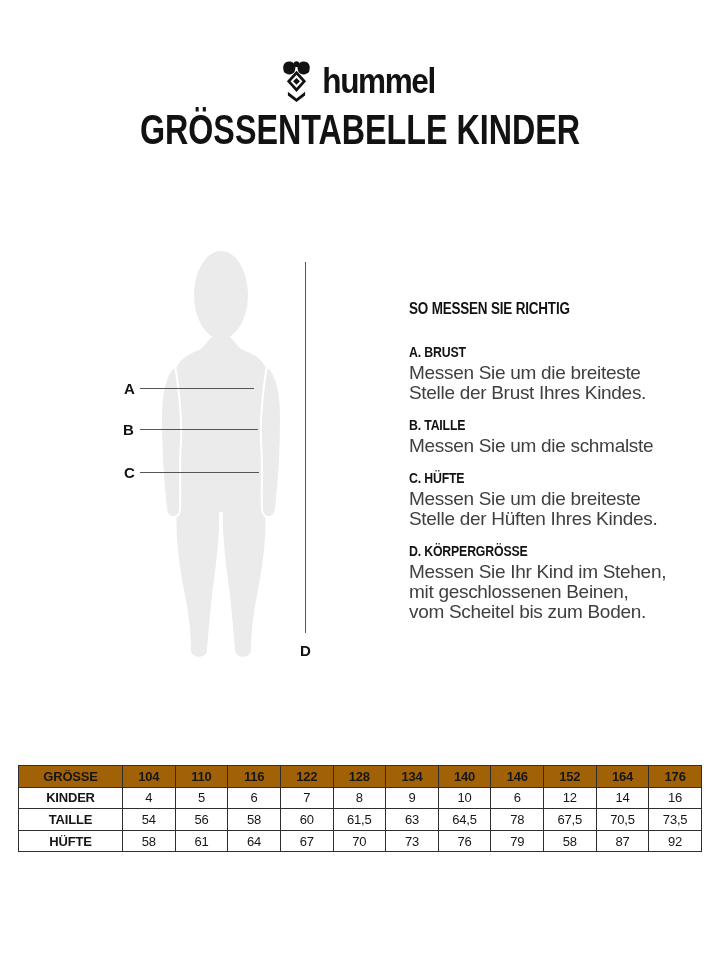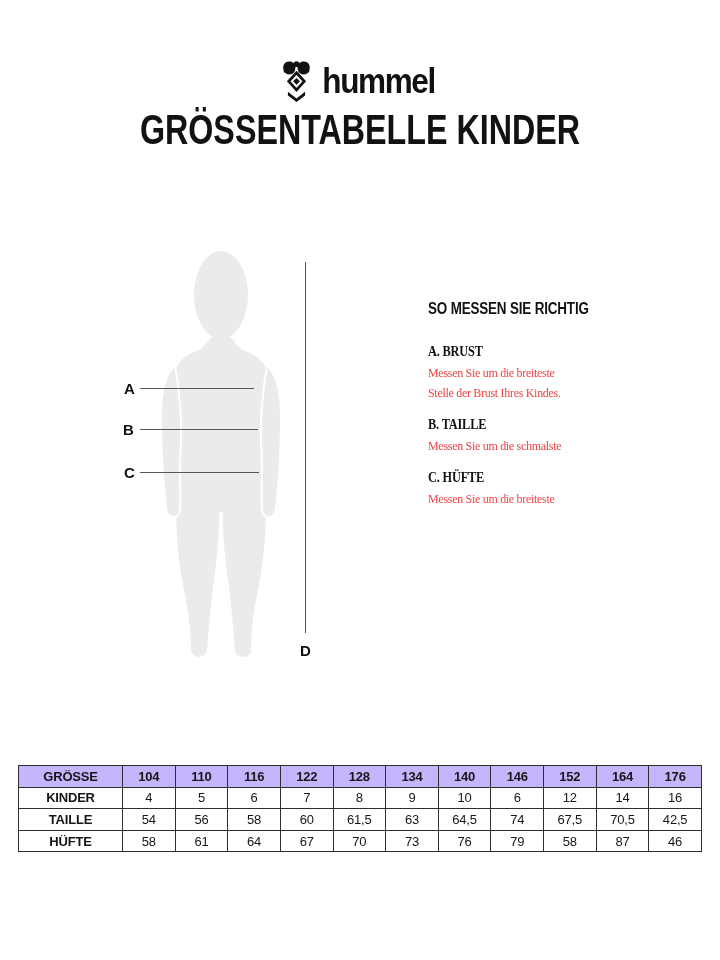--- a/index.html
+++ b/index.html
@@ -33,44 +33,44 @@
   .marker { position:absolute; font-weight:bold; font-size:15px; color:#111; line-height:15px; }
   .line-a { left:140px; top:388px; width:114px; }
   .line-b { left:140px; top:429px; width:118px; }
   .line-c { left:140px; top:472px; width:119px; }
   .line-d { left:305px; top:262px; height:371px; }
   .marker-a { left:124px; top:381px; }
   .marker-b { left:123px; top:422px; }
   .marker-c { left:124px; top:465px; }
   .marker-d { left:300px; top:643px; }
   
-  .instructions { position:absolute; left:428px; top:300px; width:215px; }
+  .instructions { position:absolute; left:409px; top:300px; width:215px; }
   .instructions-heading {
     font-size:16px; font-weight:bold; letter-spacing:-0.2px; white-space:nowrap;
     transform:scaleX(0.84); transform-origin:left; margin-bottom:26px; color:#121212;
   }
-  .sec { margin-bottom:14px;font-family:Liberation Serif, serif; }
+  .sec { margin-bottom:14px; }
   .sec-title {
     font-size:14px; font-weight:bold; letter-spacing:-0.2px; white-space:nowrap;
     transform:scaleX(0.88); transform-origin:left; margin-bottom:3px; color:#121212;
   }
-  .sec-line { font-size:12px; line-height:20px; letter-spacing:-0.3px; color:#ef4444; white-space:nowrap; }
+  .sec-line { font-size:19px; line-height:20px; letter-spacing:-0.3px; color:#404040; white-space:nowrap; }
   
   .size-table {
     position:absolute; left:18px; top:765px; width:684px;
     border-collapse:collapse; table-layout:fixed;
   }
   .size-table th, .size-table td {
     border:1px solid #2e2e2e; text-align:center; vertical-align:middle;
     height:21.6px; font-size:13px; padding:0; letter-spacing:-0.2px; color:#161616;
   }
   .size-table th { font-weight:bold; width:104px; }
   .size-table td { font-weight:normal; }
   .size-table tr.header-row th, .size-table tr.header-row td {
-    font-weight:bold; background:#c4b5fd;
+    font-weight:bold; background:#a16207;
   }
 </style>
 </head>
 <body>
 
 <div class="page">
 
   <div class="logo">
     <svg class="bee-svg" viewBox="0 0 34 50" aria-hidden="true">
       <g fill="#121212">
@@ -122,20 +122,27 @@
           <div class="sec-line">Messen Sie um die breiteste</div>
           <div class="sec-line">Stelle der Brust Ihres Kindes.</div>
         </div>
         <div class="sec">
           <div class="sec-title">B. TAILLE</div>
           <div class="sec-line">Messen Sie um die schmalste</div>
         </div>
         <div class="sec">
           <div class="sec-title">C. HÜFTE</div>
           <div class="sec-line">Messen Sie um die breiteste</div>
+          <div class="sec-line">Stelle der Hüften Ihres Kindes.</div>
+        </div>
+        <div class="sec">
+          <div class="sec-title">D. KÖRPERGRÖSSE</div>
+          <div class="sec-line">Messen Sie Ihr Kind im Stehen,</div>
+          <div class="sec-line">mit geschlossenen Beinen,</div>
+          <div class="sec-line">vom Scheitel bis zum Boden.</div>
         </div>
       </div>
   </div>
 
   <table class="size-table">
     <tbody id="size-table-body">
         <tr class="header-row">
           <th>GRÖSSE</th>
           <td>104</td>
           <td>110</td>
@@ -165,35 +172,35 @@
         </tr>
         <tr>
           <th>TAILLE</th>
           <td>54</td>
           <td>56</td>
           <td>58</td>
           <td>60</td>
           <td>61,5</td>
           <td>63</td>
           <td>64,5</td>
-          <td>74</td>
+          <td>78</td>
           <td>67,5</td>
           <td>70,5</td>
-          <td>42,5</td>
+          <td>73,5</td>
         </tr>
         <tr>
           <th>HÜFTE</th>
           <td>58</td>
           <td>61</td>
           <td>64</td>
           <td>67</td>
           <td>70</td>
           <td>73</td>
           <td>76</td>
           <td>79</td>
           <td>58</td>
           <td>87</td>
-          <td>46</td>
+          <td>92</td>
         </tr>
       </tbody>
   </table>
 
 </div>
 
 </body></html>

